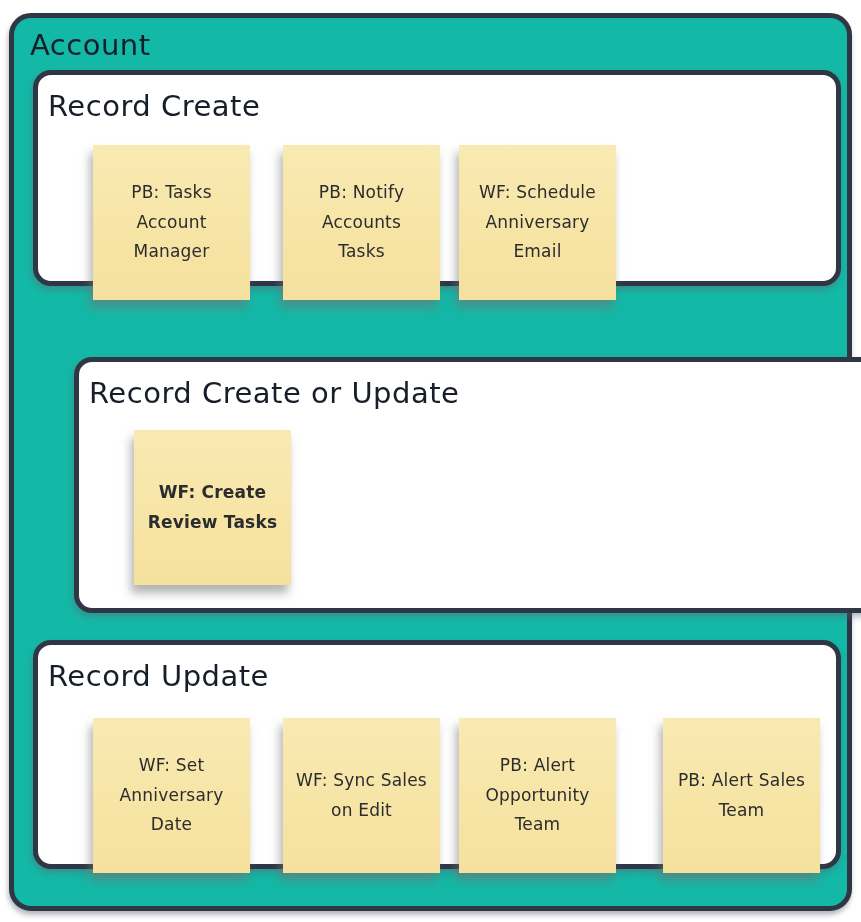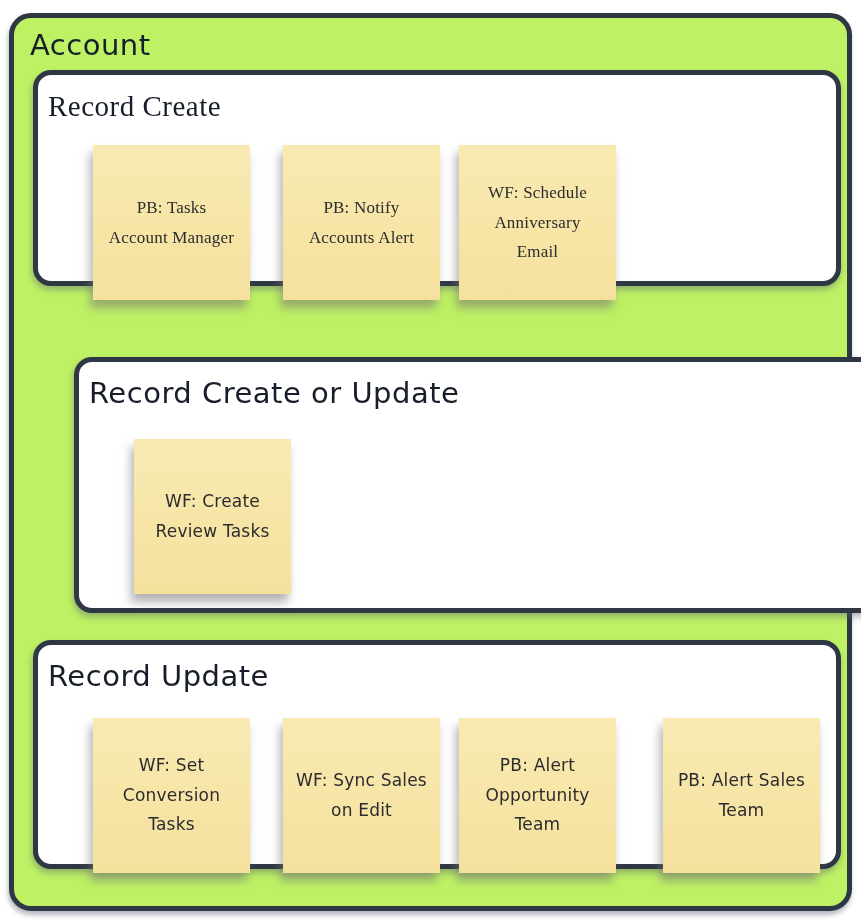--- a/index.html
+++ b/index.html
@@ -18,21 +18,21 @@
   }
   .outer-box {
     position: absolute;
     left: 9px;
     top: 13px;
     width: 843px;
     height: 898px;
     border: 5px solid #2f3744;
     border-radius: 22px;
     box-sizing: border-box;
-    background: #bef264;
+    background: #14b8a6;
     box-shadow: -1px 4px 5px rgba(90, 100, 115, 0.45);
   }
   .box-title {
     position: absolute;
     font-size: 29px;
     letter-spacing: 0.5px;
     color: #171e2a;
     white-space: nowrap;
     line-height: 1.1;
   }
@@ -43,21 +43,21 @@
   .section {
     position: absolute;
     left: 19px;  
     width: 808px;
     border: 5px solid #2f3744;
     border-radius: 18px;
     box-sizing: border-box;
     background: #ffffff;
     box-shadow: -1px 4px 6px rgba(90, 100, 115, 0.45);
   }
-  .section-1 { top: 52px;  height: 216px; font-family: Liberation Serif, serif; } 
+  .section-1 { top: 52px;  height: 216px; } 
   .section-2 { top: 339px; height: 256px; margin-left: 41px; } 
   .section-3 { top: 622px; height: 229px; } 
   .section-title {
     left: 10px;
     top: 16px;
   }
   .note {
     position: absolute;
     width: 157px;
     height: 155px;
@@ -72,43 +72,43 @@
     font-size: 17px;
     line-height: 1.75;
     letter-spacing: 0.2px;
     color: #2b2c2e;
   }
   .r1c1 { left: 55px;  }
   .r1c2 { left: 245px; }
   .r1c3 { left: 421px; }
   .r1c4 { left: 625px; }
   .section-1 .note { top: 70px; }
-  .section-2 .note { top: 77px; }
+  .section-2 .note { top: 68px; font-weight: bold; }
   .section-3 .note { top: 73px; }
 </style>
 </head>
 <body>
 
 <div class="canvas">
   <div class="outer-box">
     <div class="box-title outer-title">Account</div>
 
     <section class="section section-1">
       <div class="box-title section-title">Record Create</div>
       <div class="note r1c1">PB: Tasks Account Manager</div>
-      <div class="note r1c2">PB: Notify Accounts Alert</div>
+      <div class="note r1c2">PB: Notify Accounts Tasks</div>
       <div class="note r1c3">WF: Schedule Anniversary Email</div>
     </section>
 
     <section class="section section-2">
       <div class="box-title section-title">Record Create or Update</div>
       <div class="note r1c1">WF: Create Review Tasks</div>
     </section>
 
     <section class="section section-3">
       <div class="box-title section-title">Record Update</div>
-      <div class="note r1c1">WF: Set Conversion Tasks</div>
+      <div class="note r1c1">WF: Set Anniversary Date</div>
       <div class="note r1c2">WF: Sync Sales on Edit</div>
       <div class="note r1c4">PB: Alert Sales Team</div>
       <div class="note r1c3">PB: Alert Opportunity Team</div>
     </section>
   </div>
 </div>
 
 </body></html>

